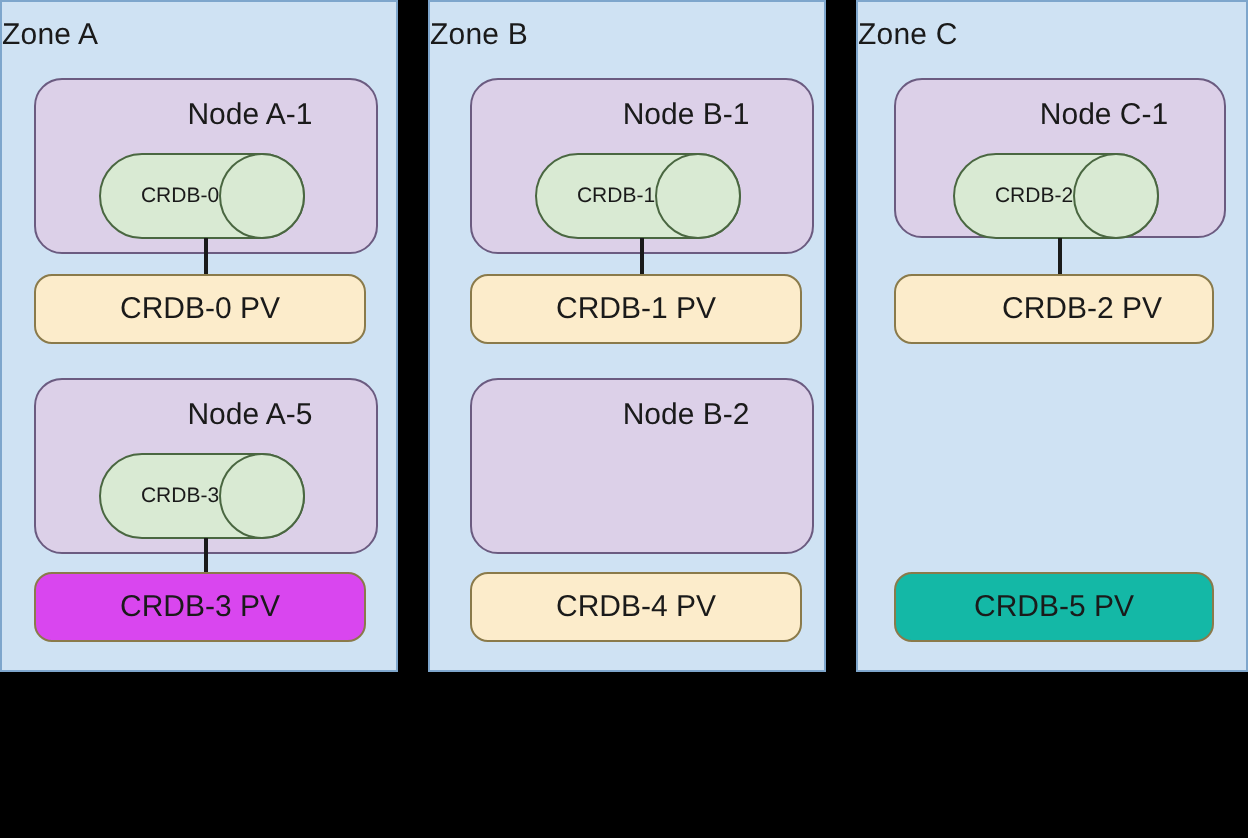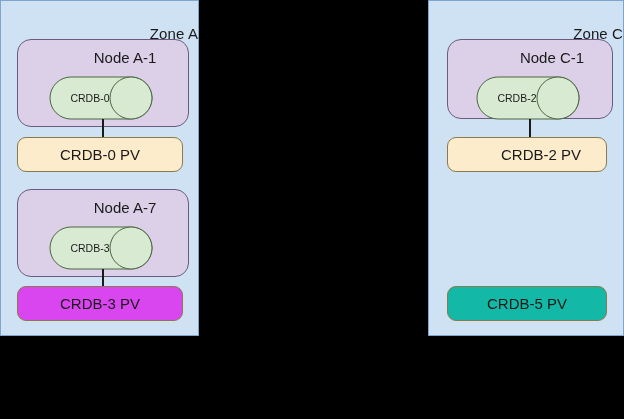--- a/index.html
+++ b/index.html
@@ -28,25 +28,24 @@
     height: 336px;
     background: #cfe2f3;
     border: 1px solid #7ea6cc;
     box-sizing: border-box;
   }
   .zone-title {
     position: absolute;
     top: 8px;
     left: 0;
     right: 0;
-    text-align: right;
+    text-align: left;
     font-size: 15px;
     color: #1a1a1a;
     letter-spacing: 0.1px;
-    margin-top: 16px;
   }
 
   
   .node {
     position: absolute;
     background: #dcd0e8;
     border: 1px solid #6b5b80;
     border-radius: 14px;
     box-sizing: border-box;
   }
@@ -118,32 +117,51 @@
       </div>
       <div class="cyl" style="left: 48px; top: 75px;">
         <svg viewBox="0 0 104 44">
           <path d="M 22 1 L 82 1 A 21 21 0 0 1 82 43 L 22 43 A 21 21 0 0 1 22 1 Z" fill="#d9ead3" stroke="#4a6741" stroke-width="1"></path>
           <ellipse cx="82" cy="22" rx="21" ry="21" fill="#d9ead3" stroke="#4a6741" stroke-width="1"></ellipse>
         </svg>
         <div class="cyl-label">CRDB-0</div>
       </div>
       <div class="connector" style="left: 101px; top: 118px; height: 18px; background: rgb(26, 26, 26);"></div>
       <div class="node" style="left: 16px; top: 188px; width: 172px; height: 88px; background: rgb(220, 208, 232); border-color: rgb(107, 91, 128);">
-        <div class="node-title">Node A-7</div>
+        <div class="node-title">Node A-5</div>
       </div>
       <div class="cyl" style="left: 48px; top: 225px;">
         <svg viewBox="0 0 104 44">
           <path d="M 22 1 L 82 1 A 21 21 0 0 1 82 43 L 22 43 A 21 21 0 0 1 22 1 Z" fill="#d9ead3" stroke="#4a6741" stroke-width="1"></path>
           <ellipse cx="82" cy="22" rx="21" ry="21" fill="#d9ead3" stroke="#4a6741" stroke-width="1"></ellipse>
         </svg>
         <div class="cyl-label">CRDB-3</div>
       </div>
       <div class="connector" style="left: 101px; top: 268px; height: 17px; background: rgb(26, 26, 26);"></div>
       <div class="pv" style="left: 16px; top: 136px; width: 166px; height: 35px; background: rgb(252, 236, 203); border-color: rgb(138, 122, 74);">CRDB-0 PV</div>
       <div class="pv" style="left: 16px; top: 285px; width: 166px; height: 35px; background: #d946ef; border-color: rgb(138, 122, 74);">CRDB-3 PV</div>
+    </div>
+    <div class="zone" style="left: 214px; width: 199px; background: rgb(207, 226, 243); border-color: rgb(126, 166, 204);">
+      <div class="zone-title">Zone B</div>
+      <div class="node" style="left: 20px; top: 38px; width: 172px; height: 88px; background: rgb(220, 208, 232); border-color: rgb(107, 91, 128);">
+        <div class="node-title">Node B-1</div>
+      </div>
+      <div class="cyl" style="left: 52px; top: 75px;">
+        <svg viewBox="0 0 104 44">
+          <path d="M 22 1 L 82 1 A 21 21 0 0 1 82 43 L 22 43 A 21 21 0 0 1 22 1 Z" fill="#d9ead3" stroke="#4a6741" stroke-width="1"></path>
+          <ellipse cx="82" cy="22" rx="21" ry="21" fill="#d9ead3" stroke="#4a6741" stroke-width="1"></ellipse>
+        </svg>
+        <div class="cyl-label">CRDB-1</div>
+      </div>
+      <div class="connector" style="left: 105px; top: 118px; height: 18px; background: rgb(26, 26, 26);"></div>
+      <div class="node" style="left: 20px; top: 188px; width: 172px; height: 88px; background: rgb(220, 208, 232); border-color: rgb(107, 91, 128);">
+        <div class="node-title">Node B-2</div>
+      </div>
+      <div class="pv" style="left: 20px; top: 136px; width: 166px; height: 35px; background: rgb(252, 236, 203); border-color: rgb(138, 122, 74);">CRDB-1 PV</div>
+      <div class="pv" style="left: 20px; top: 285px; width: 166px; height: 35px; background: rgb(252, 236, 203); border-color: rgb(138, 122, 74);">CRDB-4 PV</div>
     </div>
     <div class="zone" style="left: 428px; width: 196px; background: rgb(207, 226, 243); border-color: rgb(126, 166, 204);">
       <div class="zone-title">Zone C</div>
       <div class="node" style="left: 18px; top: 38px; width: 166px; height: 80px; background: rgb(220, 208, 232); border-color: rgb(107, 91, 128);">
         <div class="node-title">Node C-1</div>
       </div>
       <div class="cyl" style="left: 47px; top: 75px;">
         <svg viewBox="0 0 104 44">
           <path d="M 22 1 L 82 1 A 21 21 0 0 1 82 43 L 22 43 A 21 21 0 0 1 22 1 Z" fill="#d9ead3" stroke="#4a6741" stroke-width="1"></path>
           <ellipse cx="82" cy="22" rx="21" ry="21" fill="#d9ead3" stroke="#4a6741" stroke-width="1"></ellipse>

